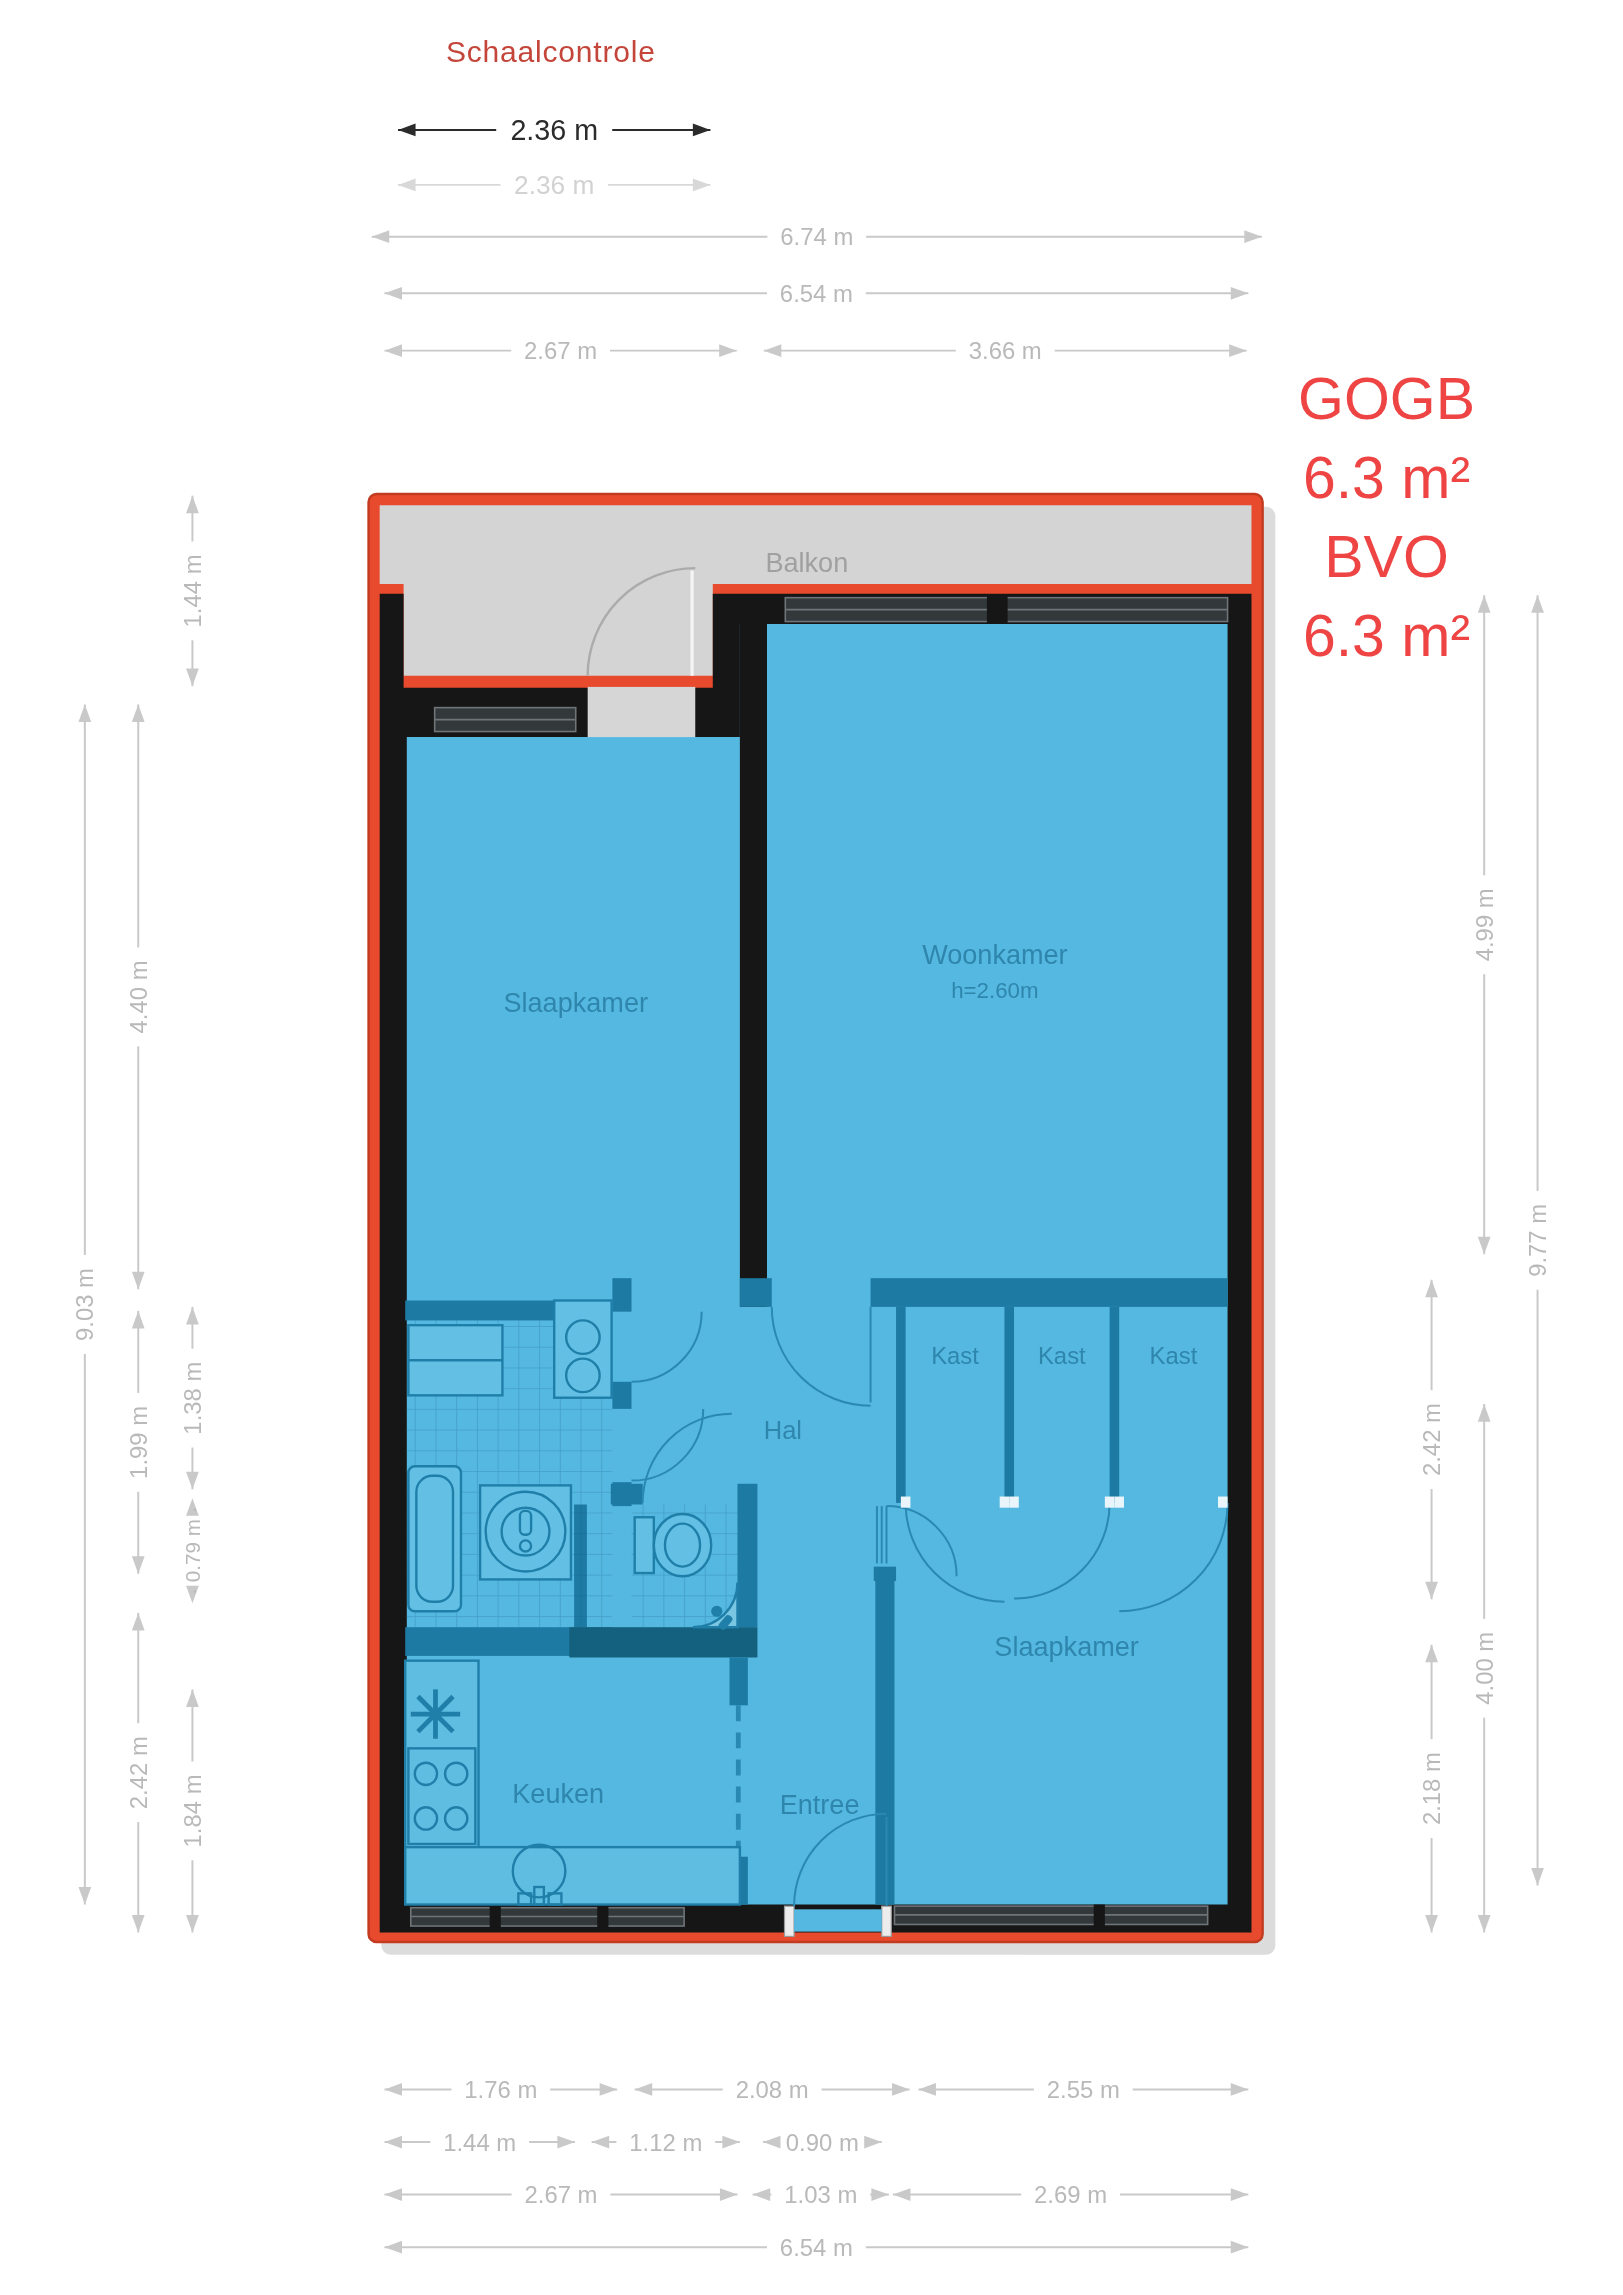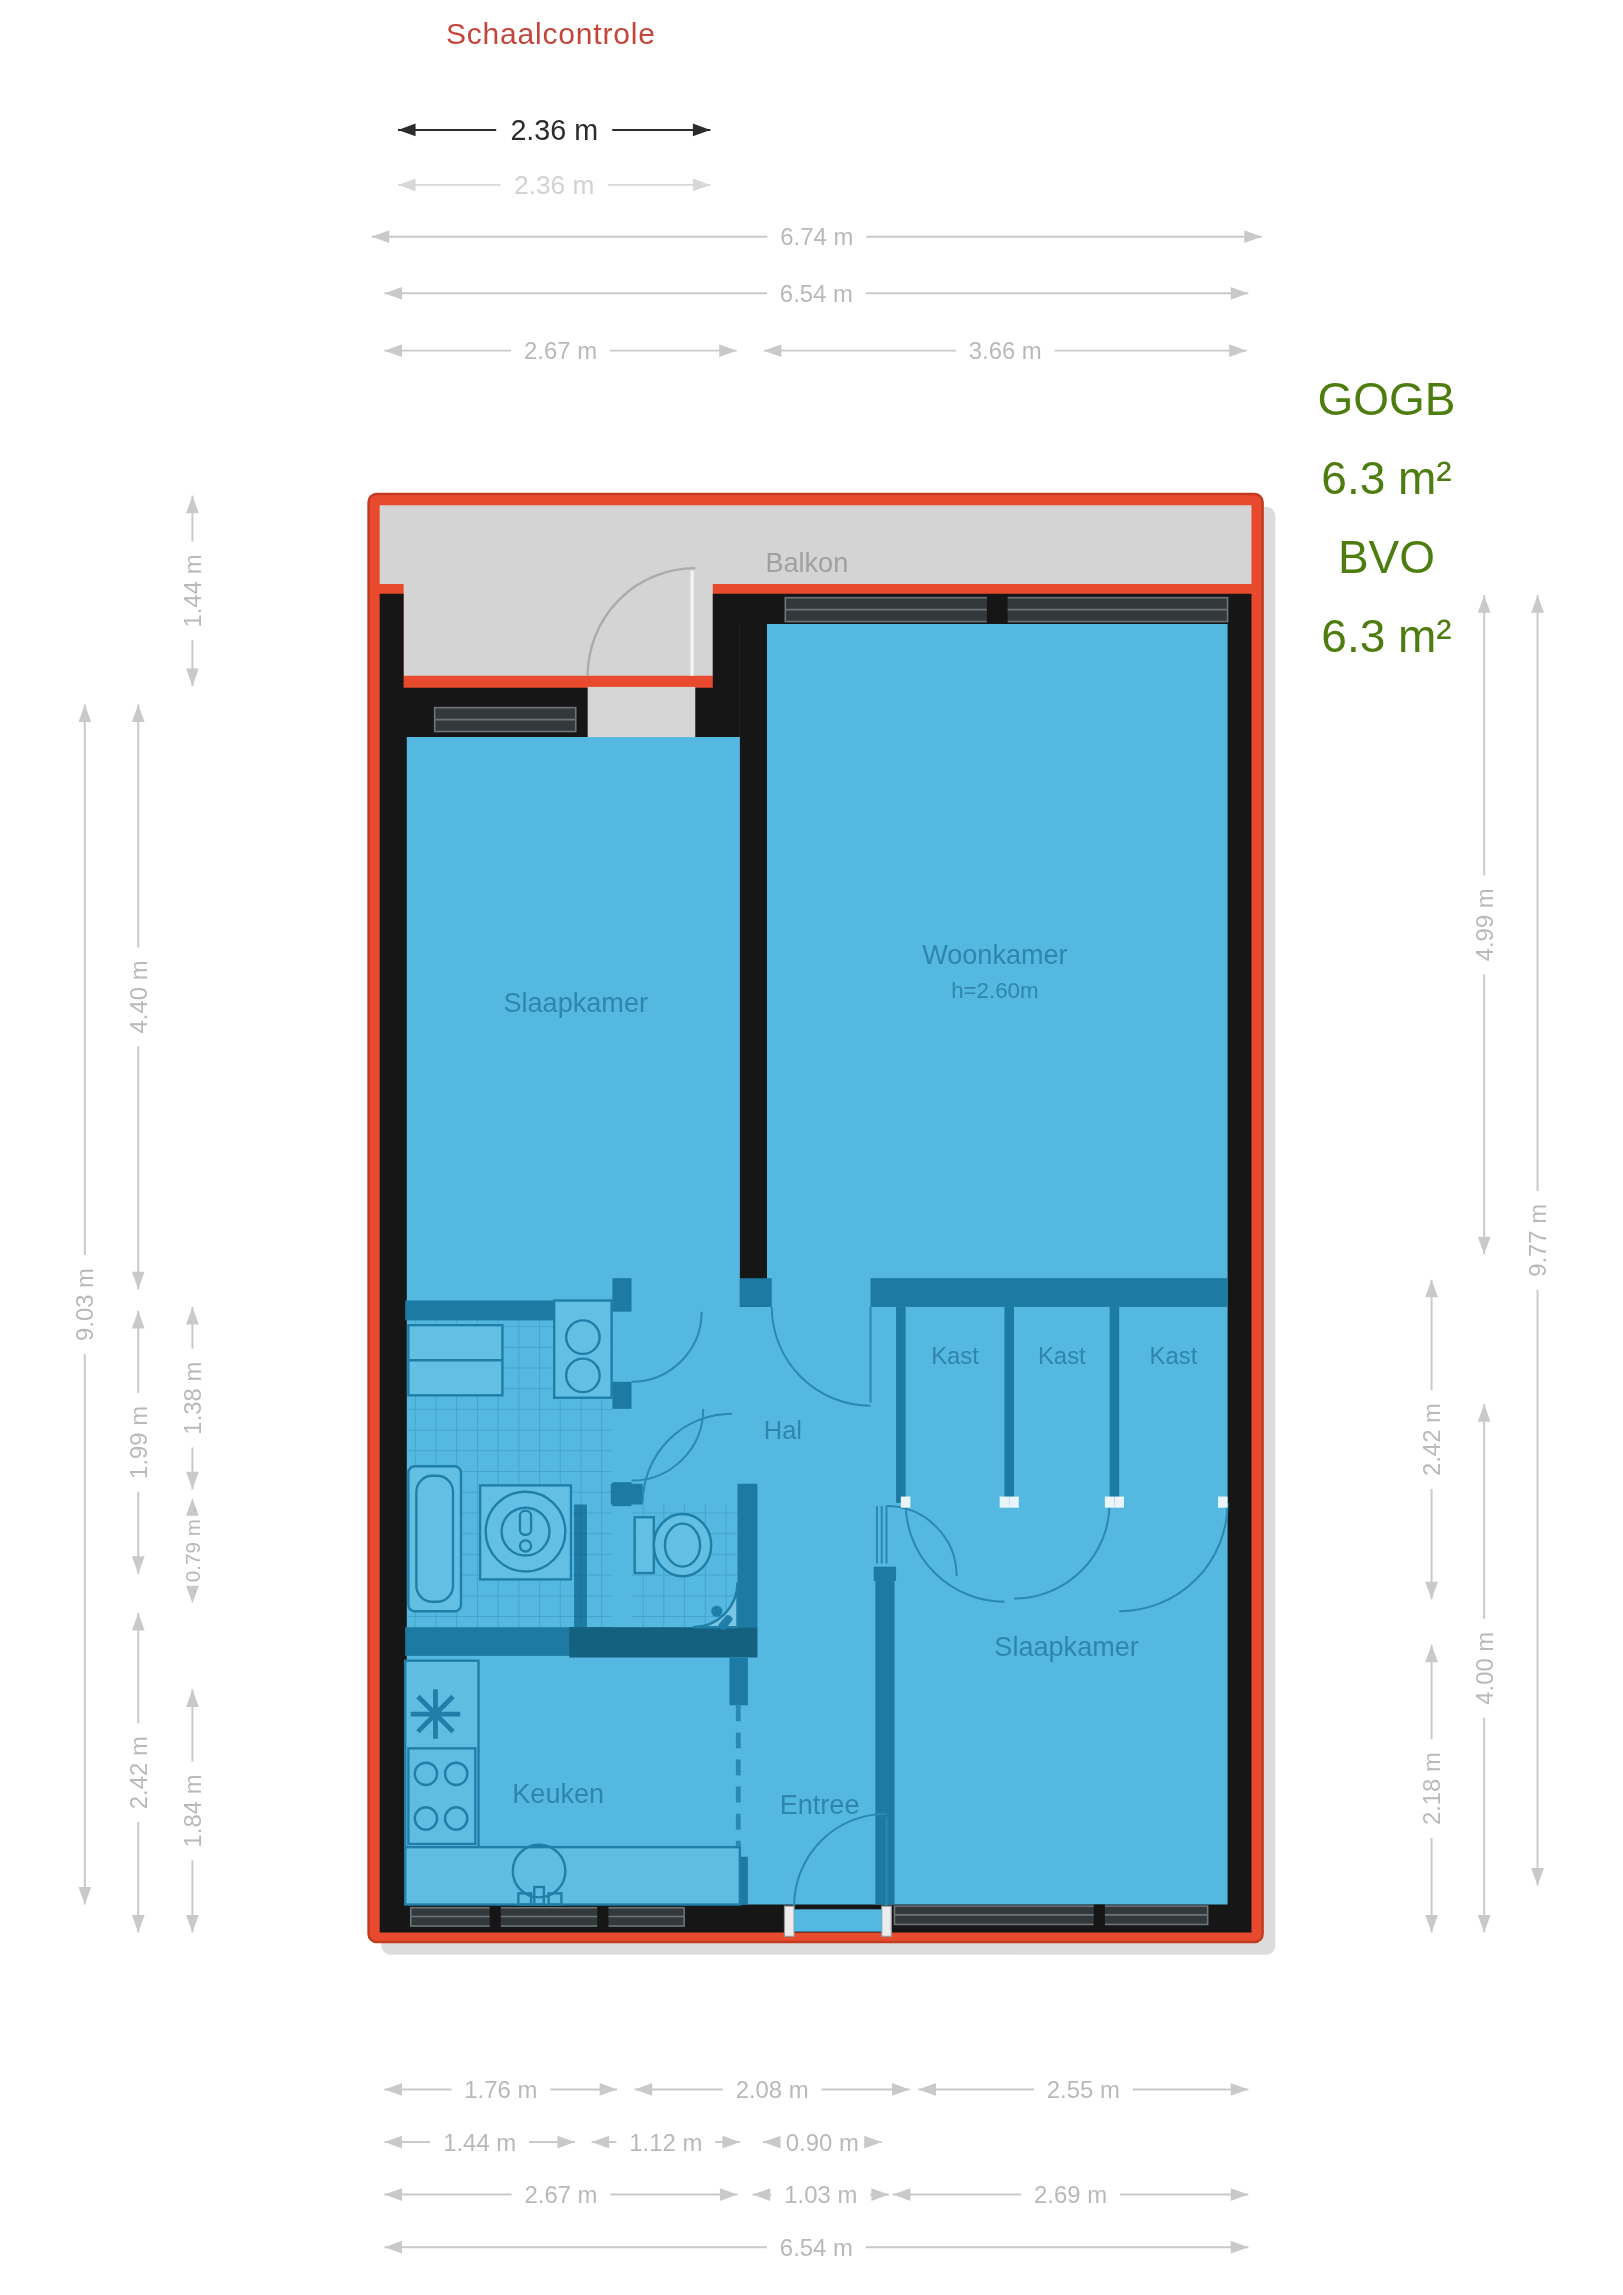--- a/index.html
+++ b/index.html
@@ -1,21 +1,21 @@
 <!DOCTYPE html>
 <html style="font-size:12.8px"><head>
 <meta charset="utf-8">
 <style>
   html,body{margin:0;padding:0;background:#fff;}
   body{width:1624px;height:2295px;position:relative;overflow:hidden;
        font-family:"Liberation Sans","DejaVu Sans",sans-serif;}
   .abs{position:absolute;}
-  #scale-title{left:446px;top:17px;font-size:30px;color:#c4453a;letter-spacing:0.8px;}
+  #scale-title{left:446px;top:35px;font-size:30px;color:#c4453a;letter-spacing:0.8px;}
   #gogb-block{left:1219px;top:360px;width:335px;text-align:center;
-              font-size:46px;line-height:79px;color:#4d7c0f;}
+              font-size:59px;line-height:79px;color:#ef4444;}
   #go-block{left:375px;top:775px;width:351px;text-align:center;
             font-size:57px;line-height:69px;color:#3a3a3a;}
   #go-height{margin-top:30px;font-size:49px;}
   svg text{font-family:"Liberation Sans","DejaVu Sans",sans-serif;}
   .room-label{fill:#2f86ad;}
 </style>
 </head>
 <body>
 
 <div class="abs" id="scale-title">Schaalcontrole</div>

